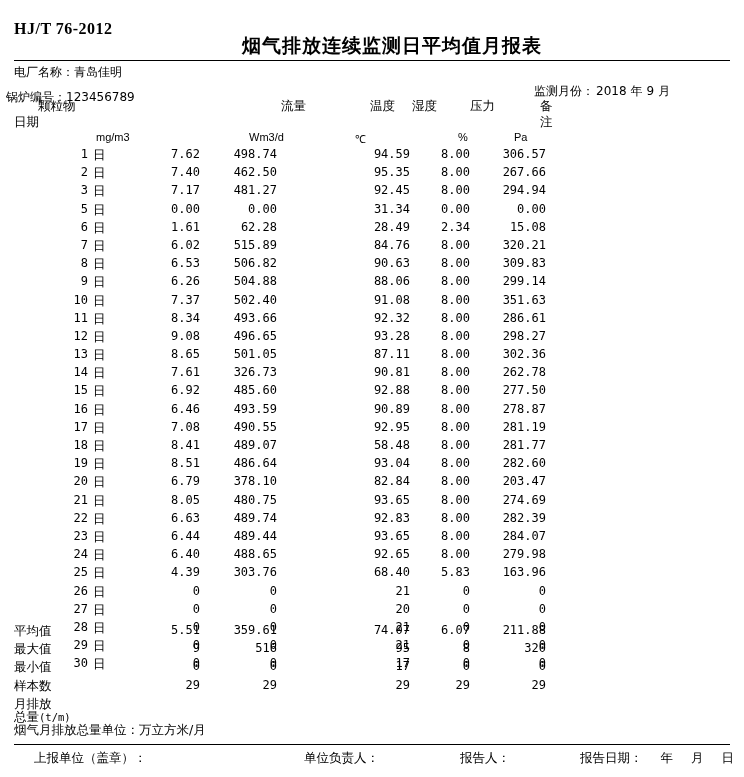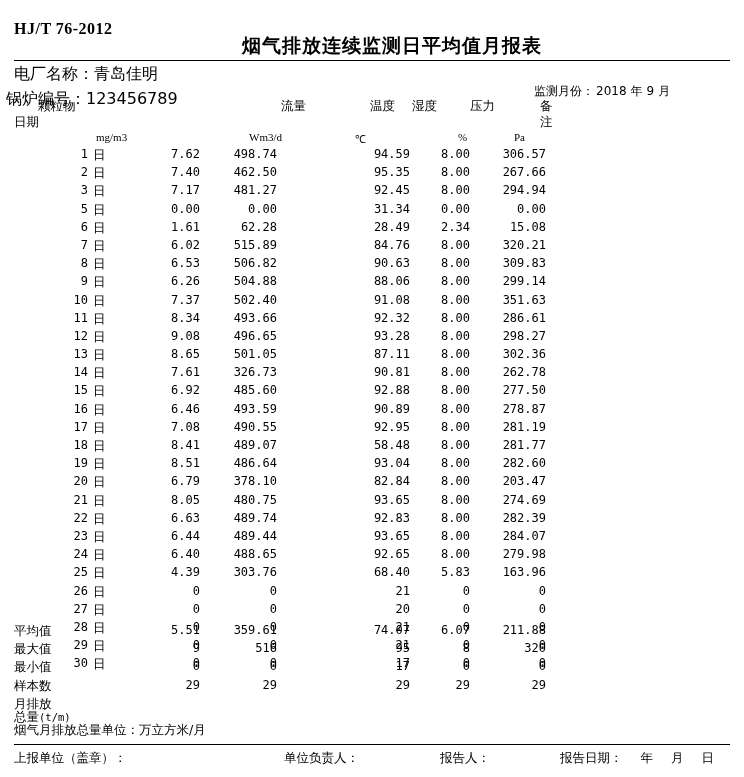--- a/index.html
+++ b/index.html
@@ -44,21 +44,21 @@
   }
   .hr-top {
     position: absolute;
     left: 14px;
     top: 60px;
     width: 716px;
     border-top: 1px solid #000;
   }
   .meta {
     position: absolute;
-    font-size: 16px;
+    font-size: 12px;
     font-family: "DejaVu Sans", sans-serif;
     white-space: nowrap;
   }
   .meta-plant { left: 14px; top: 64px; }
   .meta-boiler { left: 6px; top: 81px; margin-top: 8px; }
   .meta-month { left: 534px; top: 83px; font-size: 12px; }
   .meta-month .val { display: inline-block; margin: 0 2px; }
 
   .colhead {
     position: absolute;
@@ -70,21 +70,21 @@
   .ch-flow { left: 281px; top: 98px; }
   .ch-temp { left: 370px; top: 98px; }
   .ch-hum { left: 412px; top: 98px; }
   .ch-pres { left: 470px; top: 98px; }
   .ch-remark1 { left: 540px; top: 98px; }
   .ch-date { left: 14px; top: 114px; }
   .ch-remark2 { left: 540px; top: 114px; }
 
   .unit {
     position: absolute;
-    font-family: Liberation Serif, serif;
+    font-family: Liberation Sans, sans-serif;
     font-size: 11px;
     white-space: nowrap;
     padding-left: 40px;
   }
   .u-mg { left: 56px; top: 131px; }
   .u-wm { left: 209px; top: 131px; }
   .u-c  { left: 315px; top: 131px; }
   .u-pct{ left: 418px; top: 131px; }
   .u-pa { left: 474px; top: 131px; }
 
@@ -153,20 +153,21 @@
     top: 744px;
     width: 716px;
     border-top: 1px solid #000;
   }
   .signrow {
     position: absolute;
     top: 750px;
     font-family: "DejaVu Sans", sans-serif;
     font-size: 12.5px;
     white-space: nowrap;
+    margin-left: 20px;
   }
   .sg-1 { left: 14px; }
   .sg-2 { left: 284px; }
   .sg-3 { left: 440px; }
   .sg-4 { left: 560px; }
   .sg-4 .blank { display: inline-block; width: 18px; }
 </style>
 </head>
 <body>
 

